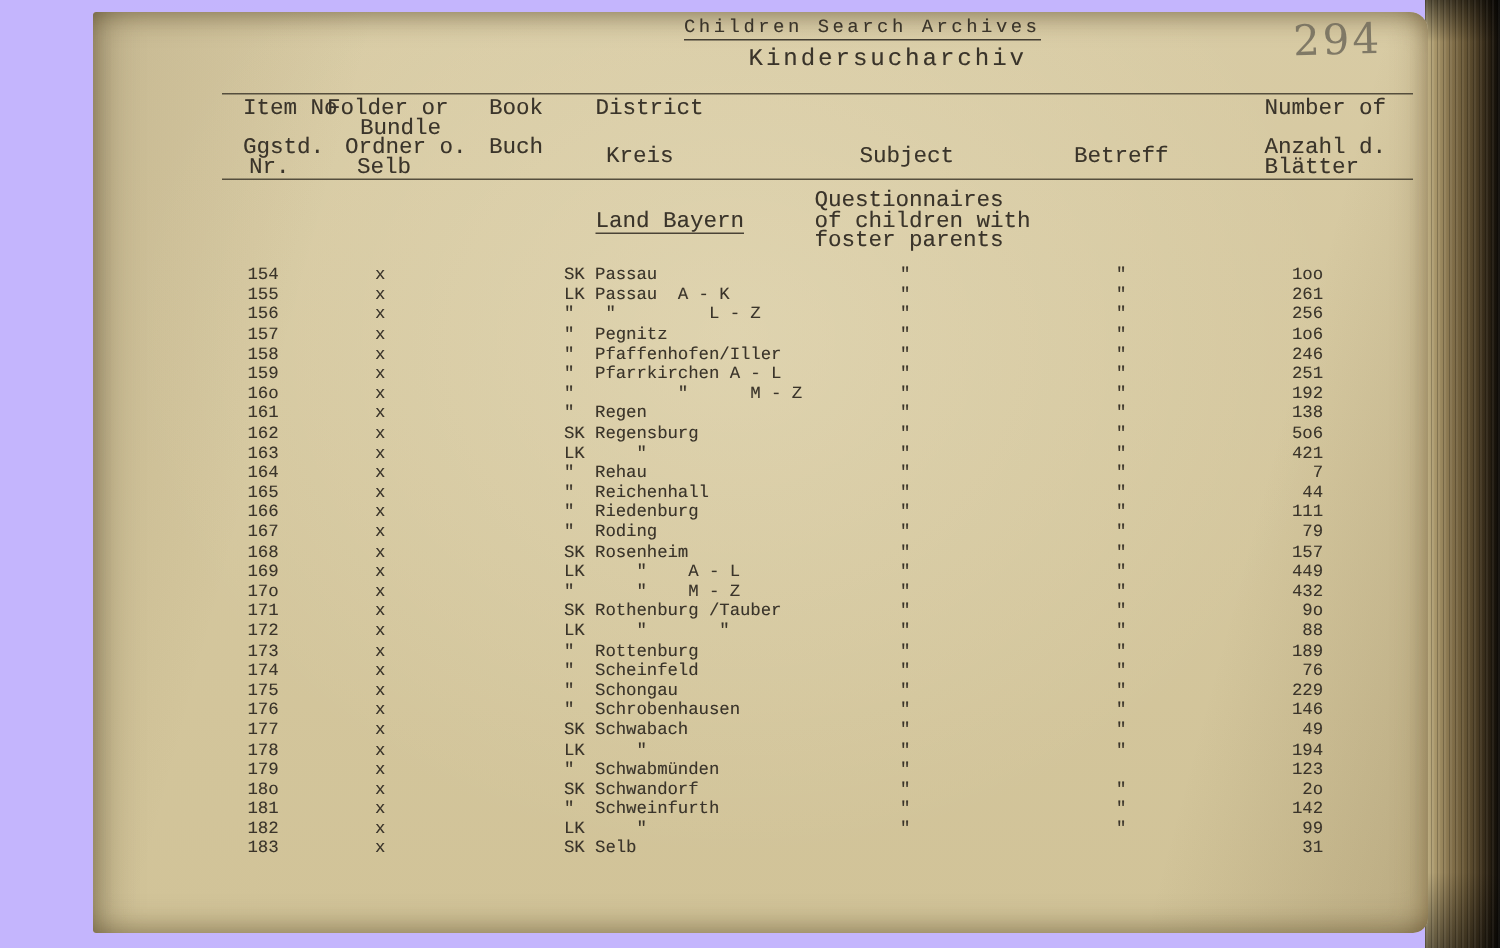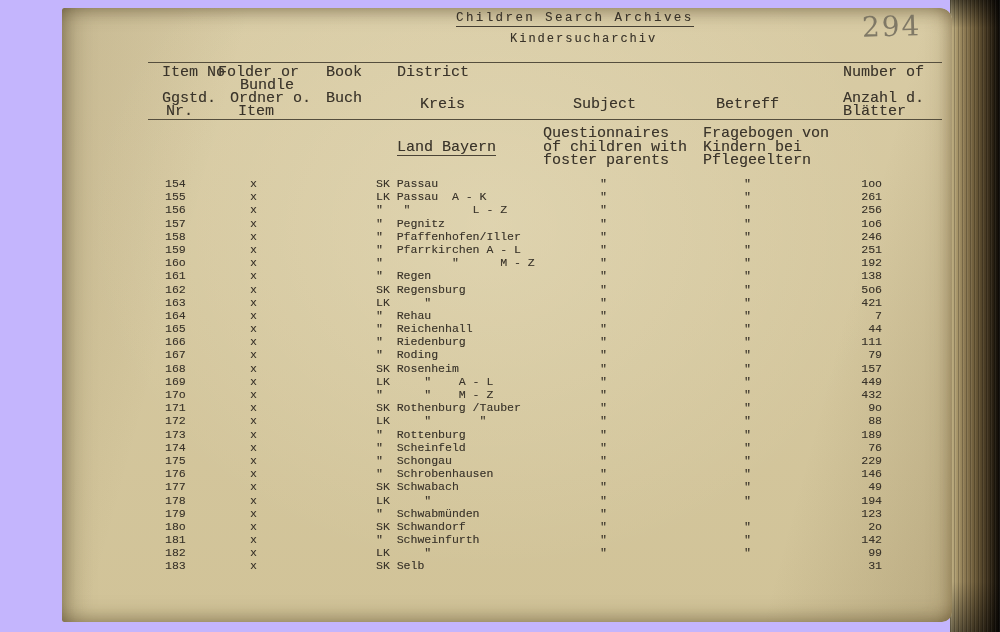--- a/index.html
+++ b/index.html
@@ -30,42 +30,42 @@
       inset 20px 0 30px -20px rgba(55,42,18,.55),
       inset -14px 0 22px -14px rgba(105,80,38,.5);
     color:#3a342a;
   }
 
   .pos { position:absolute; white-space:pre; font-size:15px; line-height:13px;
          text-shadow:0.2px 0.2px 0 rgba(58,52,42,.35); }
 
   .title { left:394px; top:4px; font-size:12.5px; letter-spacing:2.4px;
            border-bottom:1px solid #453f33; padding-bottom:1px; }
-  .subtitle { left:448px; top:25px; font-size:12px; letter-spacing:2px; }
+  .subtitle { left:437px; top:25px; font-size:16px; letter-spacing:2px; }
 
   .stamp { left:800px; top:12px; font-family:"DejaVu Serif",serif; font-size:28px;
            letter-spacing:2px; color:rgba(113,107,92,.85); transform:rotate(-1.5deg);
            text-shadow:none; }
 
   .rule { position:absolute; left:86px; width:794px; height:1px; background:#554e3d; }
   .rule-top { top:54px; }
   .rule-bottom { top:111px; }
 
   .h-item-en    { left:100px; top:58px; }
   .h-folder-en1 { left:156px; top:58px;text-align:center; }
   .h-folder-en2 { left:178px; top:71px; }
   .h-book-en    { left:264px; top:58px; }
   .h-district-en{ left:335px; top:58px; }
   .h-sheets-en  { left:781px; top:58px; }
   .h-item-de1   { left:100px; top:84px; }
   .h-item-de2   { left:104px; top:97px; }
   .h-folder-de1 { left:168px; top:84px; }
   .h-folder-de2 { left:176px; top:97px; }
   .h-book-de    { left:264px; top:84px; }
-  .h-district-de{ left:358px; top:90px; }
+  .h-district-de{ left:342px; top:90px; }
   .h-subject    { left:511px; top:90px; }
   .h-betreff    { left:654px; top:90px; }
   .h-sheets-de1 { left:781px; top:84px; }
   .h-sheets-de2 { left:781px; top:97px; }
 
   .g-land    { left:322px; top:133px; border-bottom:1px solid #4a4336; padding-bottom:1px;margin-left:13px; }
   .g-block   { white-space:pre-line; line-height:13.5px; }
   .g-subject { left:481px; top:119px; }
   .g-betreff { left:641px; top:119px; }
 
@@ -97,37 +97,34 @@
     <span class="pos h-item-en">Item No</span>
     <span class="pos h-folder-en1">Folder or</span>
     <span class="pos h-folder-en2">Bundle</span>
     <span class="pos h-book-en">Book</span>
     <span class="pos h-district-en">District</span>
     <span class="pos h-sheets-en">Number of</span>
 
     <span class="pos h-item-de1">Ggstd.</span>
     <span class="pos h-item-de2">Nr.</span>
     <span class="pos h-folder-de1">Ordner o.</span>
-    <span class="pos h-folder-de2">Item</span>
+    <span class="pos h-folder-de2">Selb</span>
     <span class="pos h-book-de">Buch</span>
     <span class="pos h-district-de">Kreis</span>
     <span class="pos h-subject">Subject</span>
     <span class="pos h-betreff">Betreff</span>
     <span class="pos h-sheets-de1">Anzahl d.</span>
     <span class="pos h-sheets-de2">Blätter</span>
 
     <div class="rule rule-bottom"></div>
 
     <span class="pos g-land">Land Bayern</span>
     <span class="pos g-block g-subject">Questionnaires
 of children with
 foster parents</span>
-    <span class="pos g-block g-betreff">Fragebogen von
-Kindern bei
-Pflegeeltern</span>
 
     <div class="rows" id="rows">
         <div class="row">
     <span class="c-item">154</span>
     <span class="c-folder">x</span>
     <span class="c-district">SK Passau</span>
     <span class="c-subject">"</span>
     <span class="c-betreff">"</span>
     <span class="c-sheets">1oo</span>
   </div>

